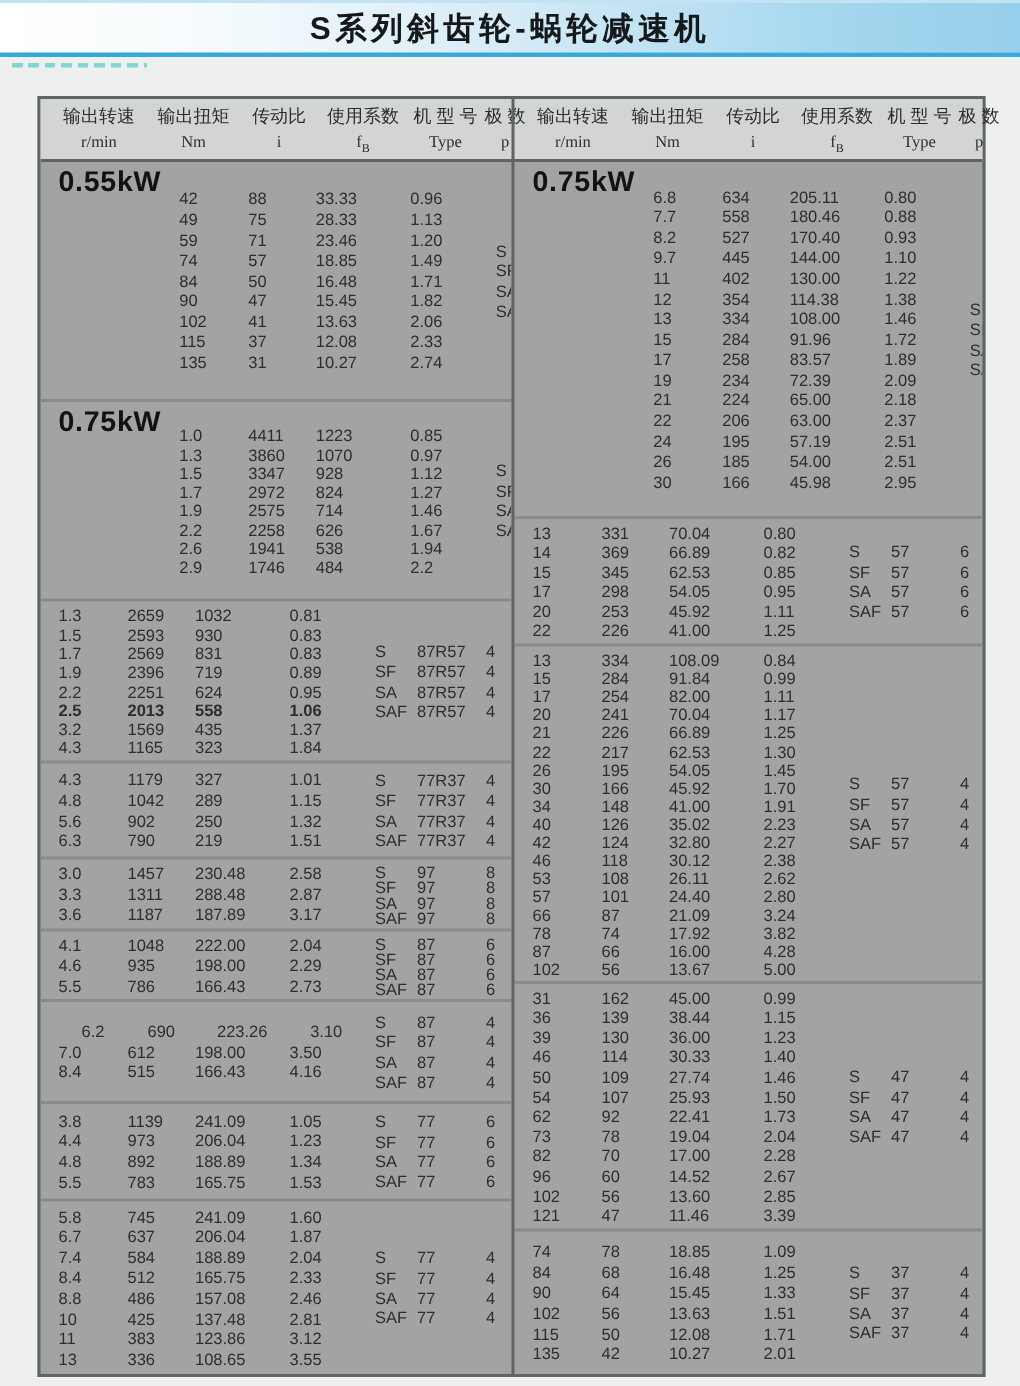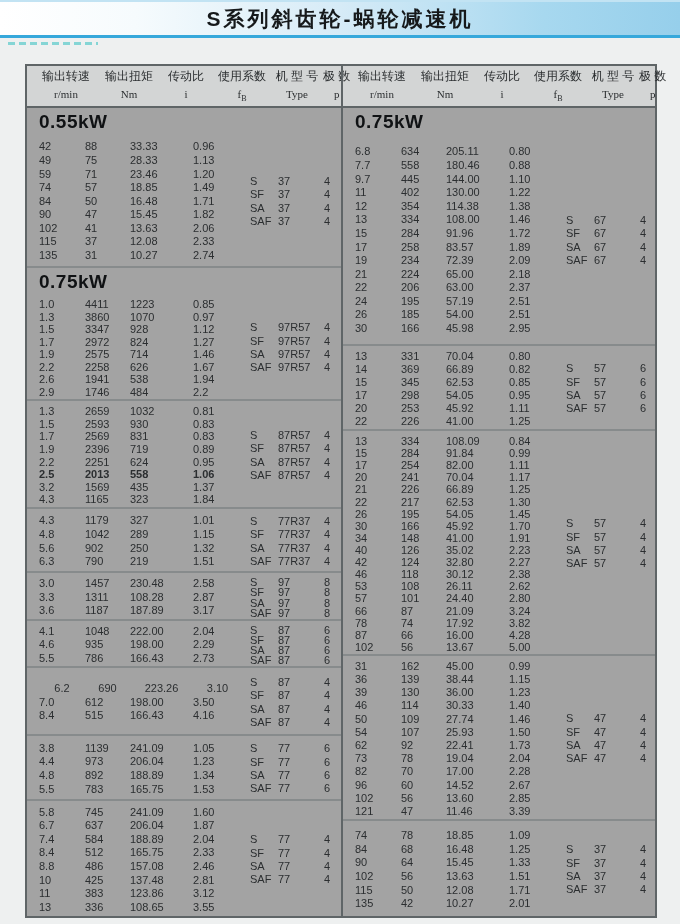--- a/index.html
+++ b/index.html
@@ -42,21 +42,21 @@
   }
   .thead-half.right{border-left:2px solid #5f6567;}
   .th-label{font-size:12px;color:#2b2e30;text-align:center;white-space:nowrap;font-weight:500;}
   .th-unit{font-size:11px;color:#2b2e30;text-align:center;font-family:Liberation Serif, serif;}
   .th-unit sub{font-size:8px;}
   .tbody{display:flex;height:calc(100% - 42px);}
   .side{width:50%;box-sizing:border-box;display:flex;flex-direction:column;overflow:hidden;}
   .side.right{border-left:2px solid #5f6567;}
   .section{
     box-sizing:border-box;border-bottom:2px solid #878b8c;
-    overflow:hidden;display:flex;flex-direction:column;
+    overflow:hidden;display:flex;flex-direction:row;
   }
   .section:last-child{border-bottom:none;flex:1;}
   .power{
     font-size:19px;font-weight:bold;color:#101214;
     padding:3px 0 1px 12px;height:26px;box-sizing:border-box;letter-spacing:.5px;
   }
   .sec-body{display:flex;flex:1;min-height:0;padding-left:12px;padding-top:3px;}
   .rows{display:flex;flex-direction:column;justify-content:center;}
   .row{display:grid;grid-template-columns:46px 45px 63px 49px;font-size:11px;color:#2b2e30;}
   .cell{white-space:nowrap;}
@@ -401,21 +401,21 @@
             <div class="rows">
               <div class="row" style="line-height: 13.6px;">
                 <span class="cell">3.0</span>
                 <span class="cell">1457</span>
                 <span class="cell">230.48</span>
                 <span class="cell">2.58</span>
               </div>
               <div class="row" style="line-height: 13.6px;">
                 <span class="cell">3.3</span>
                 <span class="cell">1311</span>
-                <span class="cell">108.28</span>
+                <span class="cell">288.48</span>
                 <span class="cell">2.87</span>
               </div>
               <div class="row" style="line-height: 13.6px;">
                 <span class="cell">3.6</span>
                 <span class="cell">1187</span>
                 <span class="cell">187.89</span>
                 <span class="cell">3.17</span>
               </div>
             </div>
             <div class="types">
@@ -674,20 +674,26 @@
                 <span class="cell">205.11</span>
                 <span class="cell">0.80</span>
               </div>
               <div class="row" style="line-height: 13.6px;">
                 <span class="cell">7.7</span>
                 <span class="cell">558</span>
                 <span class="cell">180.46</span>
                 <span class="cell">0.88</span>
               </div>
               <div class="row" style="line-height: 13.6px;">
+                <span class="cell">8.2</span>
+                <span class="cell">527</span>
+                <span class="cell">170.40</span>
+                <span class="cell">0.93</span>
+              </div>
+              <div class="row" style="line-height: 13.6px;">
                 <span class="cell">9.7</span>
                 <span class="cell">445</span>
                 <span class="cell">144.00</span>
                 <span class="cell">1.10</span>
               </div>
               <div class="row" style="line-height: 13.6px;">
                 <span class="cell">11</span>
                 <span class="cell">402</span>
                 <span class="cell">130.00</span>
                 <span class="cell">1.22</span>

